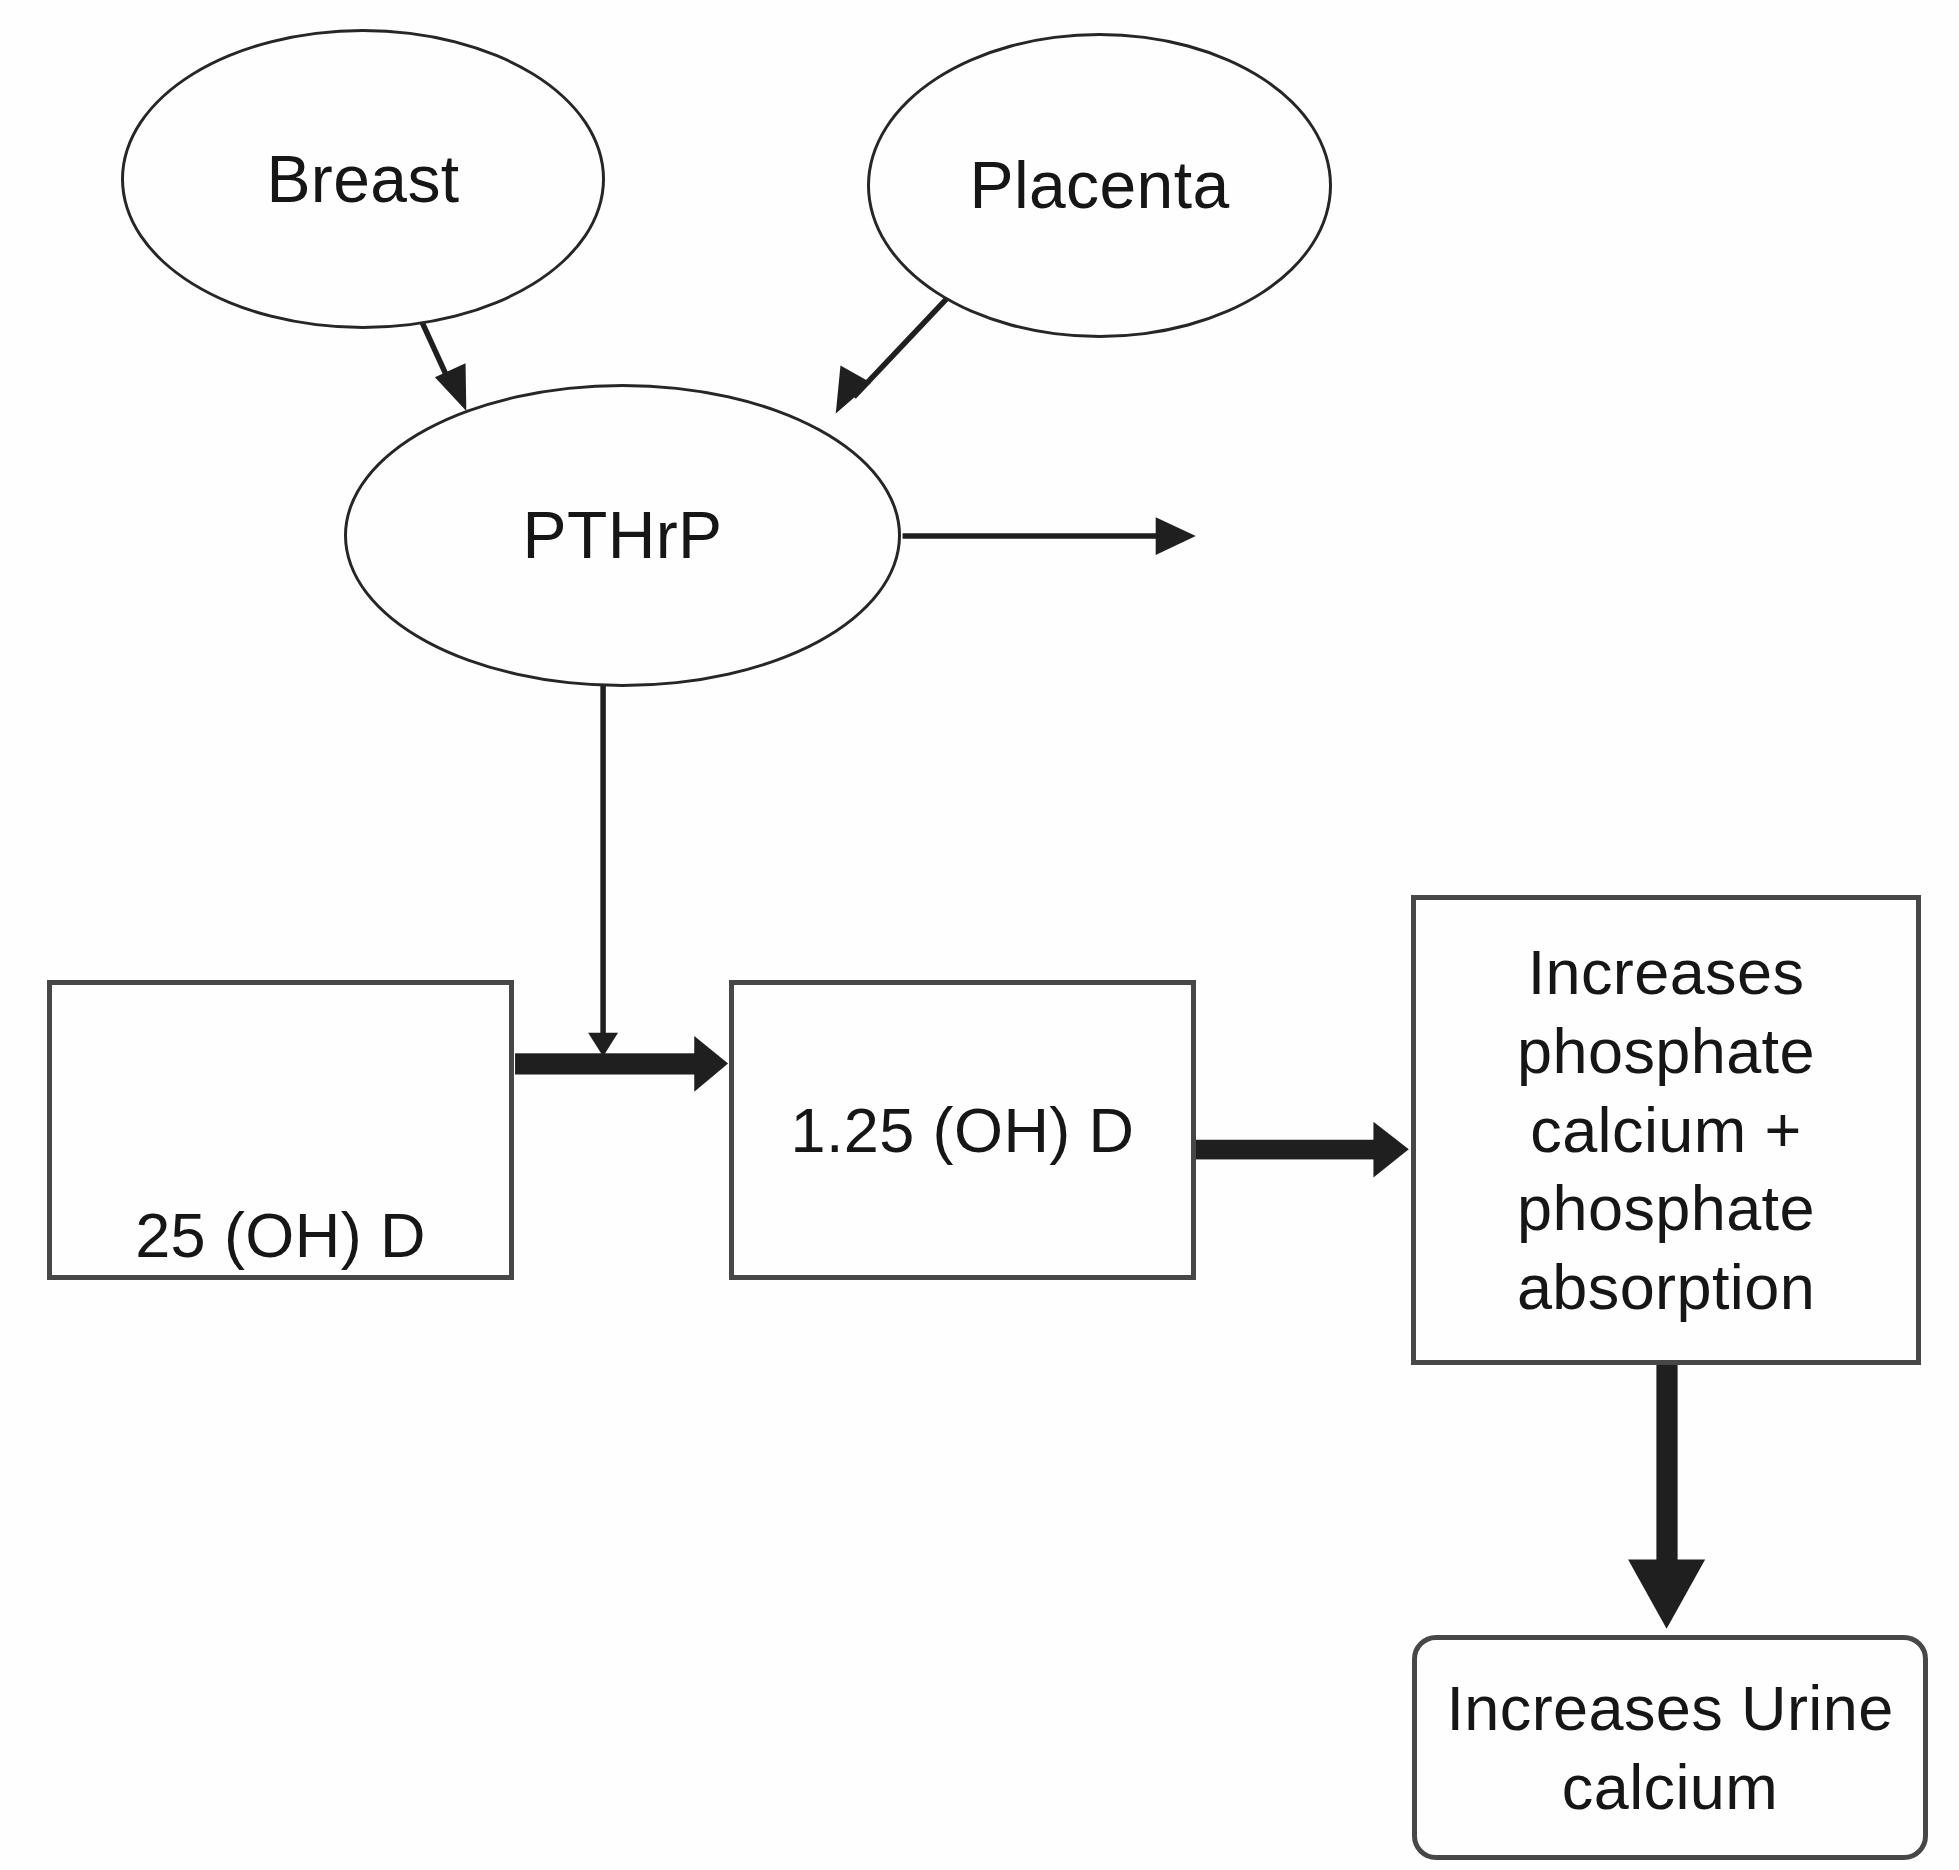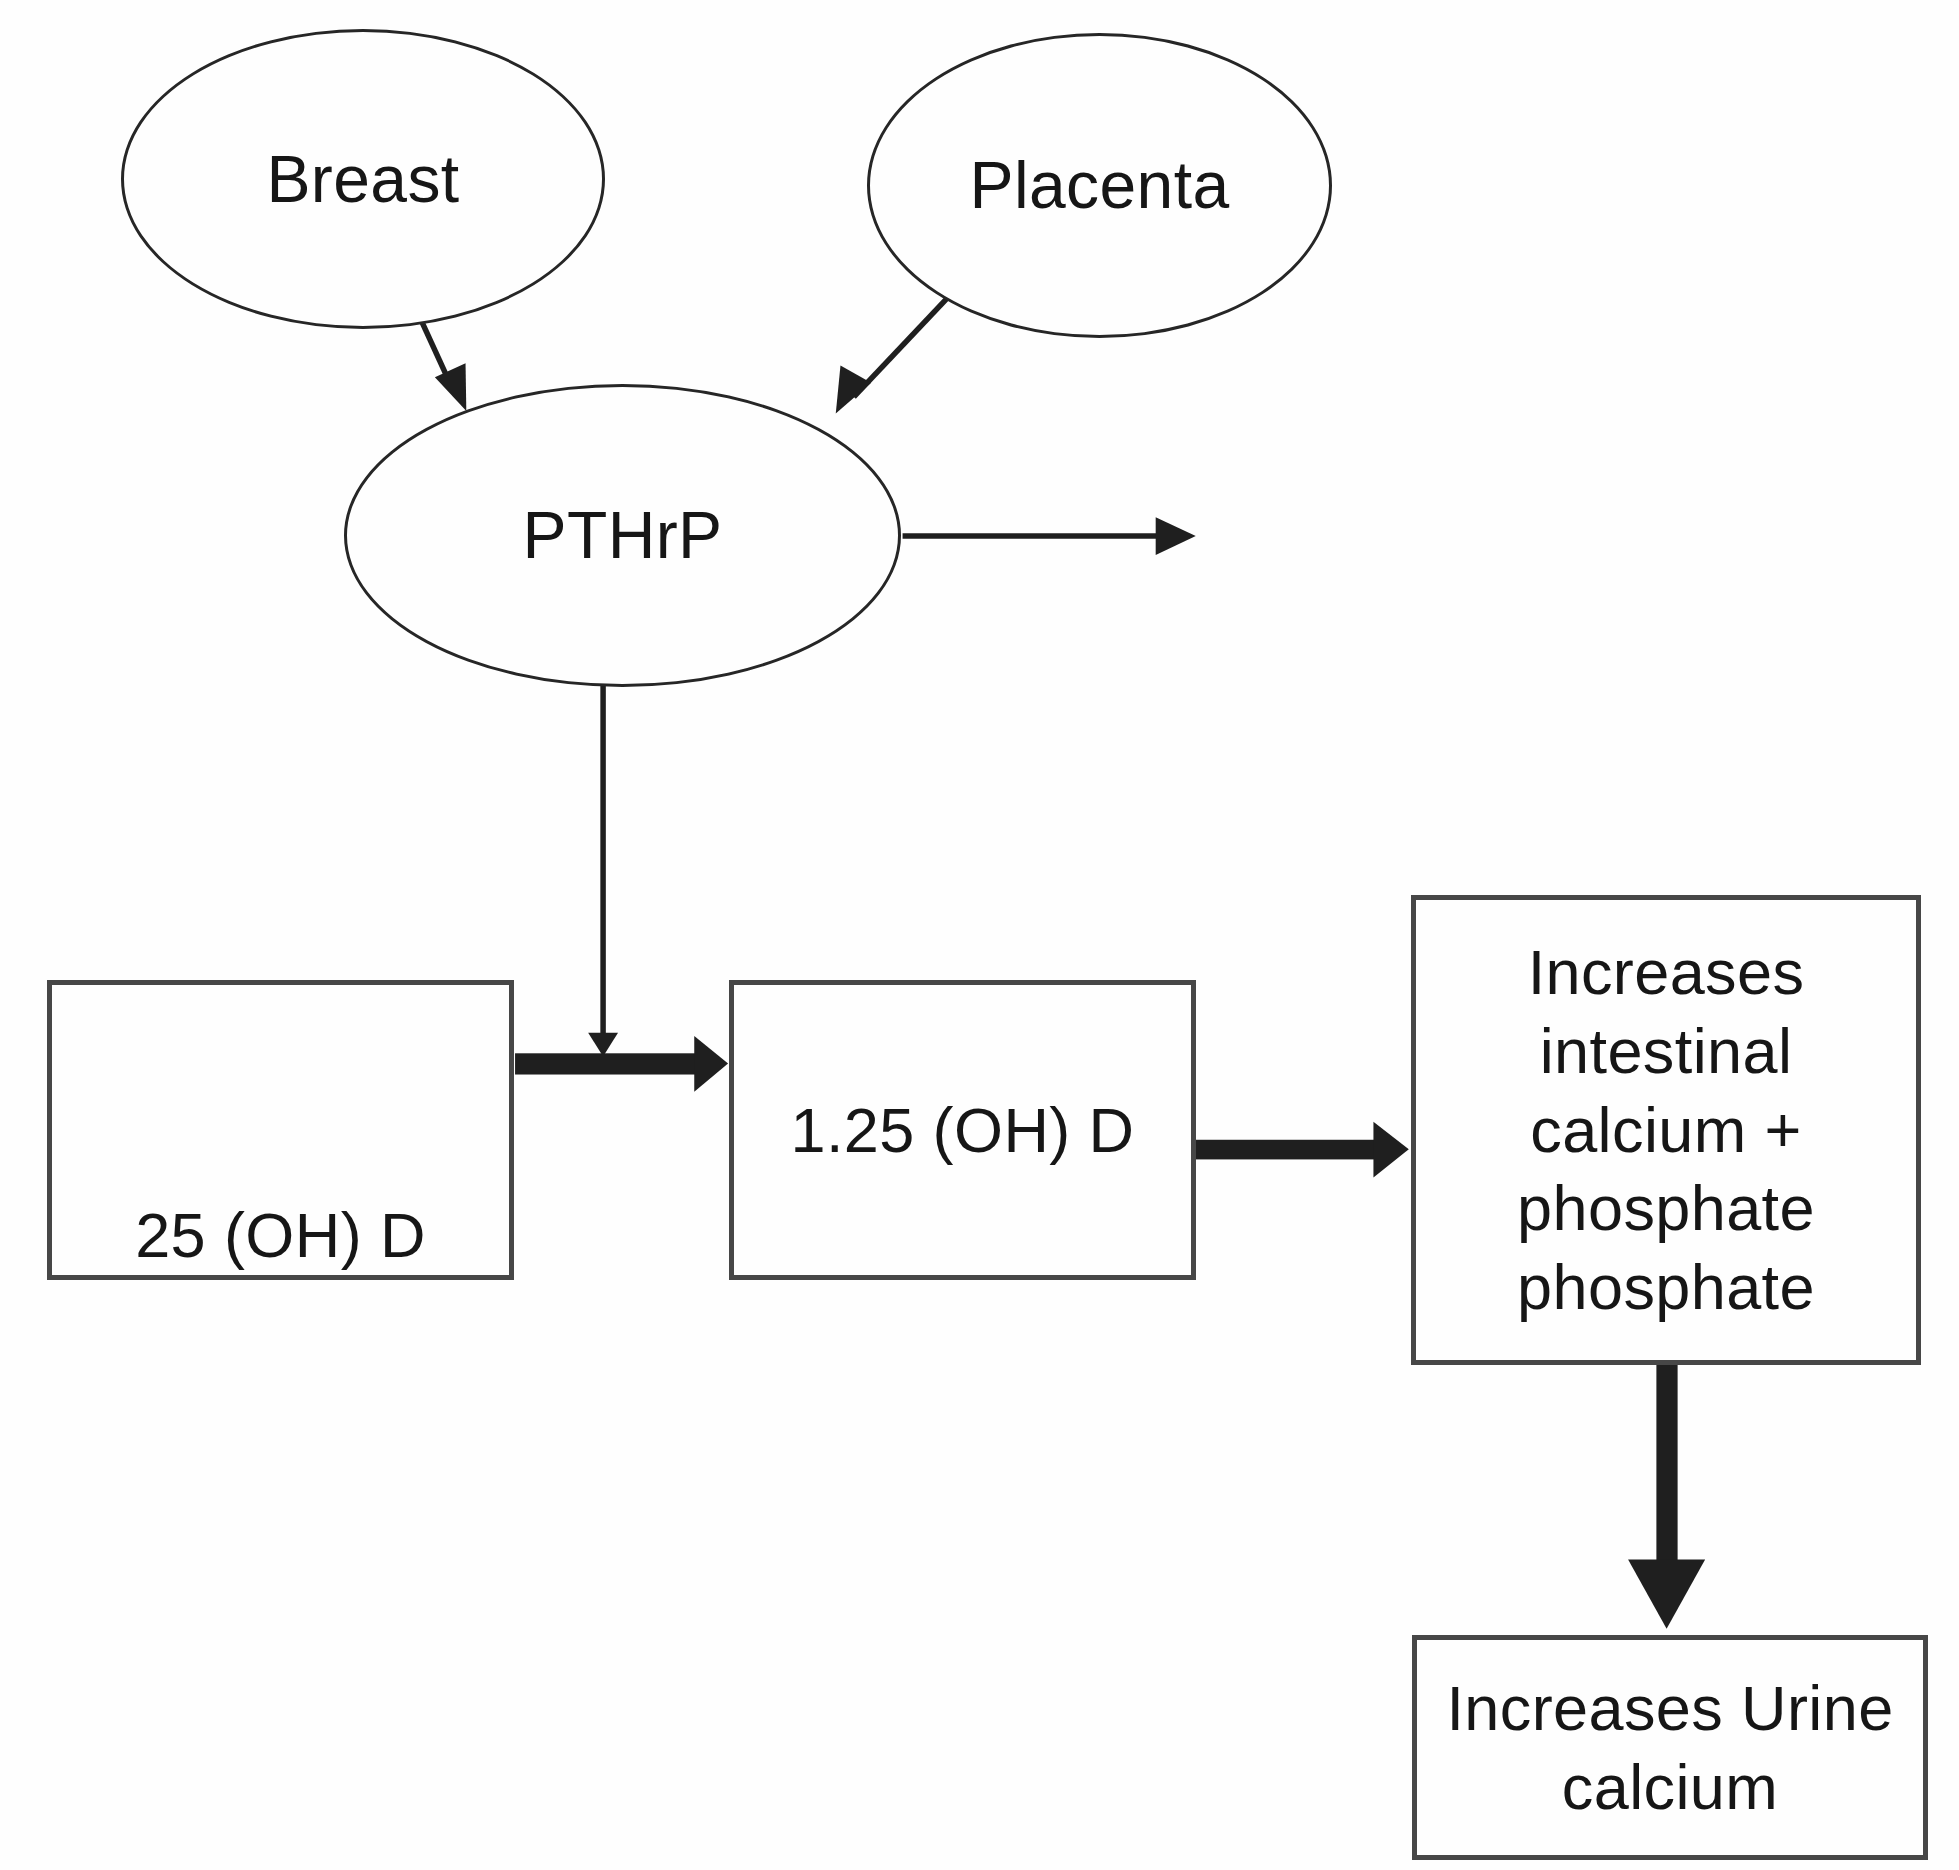--- a/index.html
+++ b/index.html
@@ -48,21 +48,21 @@
   .node.ellipse .label { font-size: 66px; text-align: center; }
 
   
   #node-breast      { left: 121px;  top: 29px;   width: 484px; height: 300px; }
   #node-placenta    { left: 867px; top: 33px;   width: 465px; height: 305px; }
   #node-pthrp       { left: 344px;  top: 384px;  width: 557px; height: 303px; }
   #node-bone        { left: 1197px; top: 427px;  width: 468px; height: 214px; }
   #node-25ohd       { left: 47px;   top: 980px; width: 467px; height: 300px; align-items: flex-end; }
   #node-125ohd      { left: 729px;  top: 980px; width: 467px; height: 300px; align-items: center; }
   #node-intestinal  { left: 1411px; top: 895px; width: 510px; height: 470px; }
-  #node-urine       { left: 1412px; top: 1635px; width: 516px; height: 225px; }
+  #node-urine       { left: 1412px; top: 1635px; width: 516px; height: 225px; border-radius: 24px; }
 
   #node-bone .label       { max-width: 338px; }
   #node-intestinal .label { max-width: 346px; }
   #node-urine .label      { max-width: 480px; }
 </style>
 </head>
 <body>
 
 <div class="canvas">
 
@@ -121,21 +121,21 @@
 
   <div class="node rect" id="node-25ohd">
     <span class="label">25 (OH) D</span>
   </div>
 
   <div class="node rect" id="node-125ohd">
     <span class="label">1.25 (OH) D</span>
   </div>
 
   <div class="node rect" id="node-intestinal">
-    <span class="label">Increases intestinal calcium + phosphate phosphate</span>
+    <span class="label">Increases phosphate calcium + phosphate absorption</span>
   </div>
 
   <div class="node rect" id="node-urine">
     <span class="label">Increases Urine calcium</span>
   </div>
 
 </div>
 
 
 </body></html>

